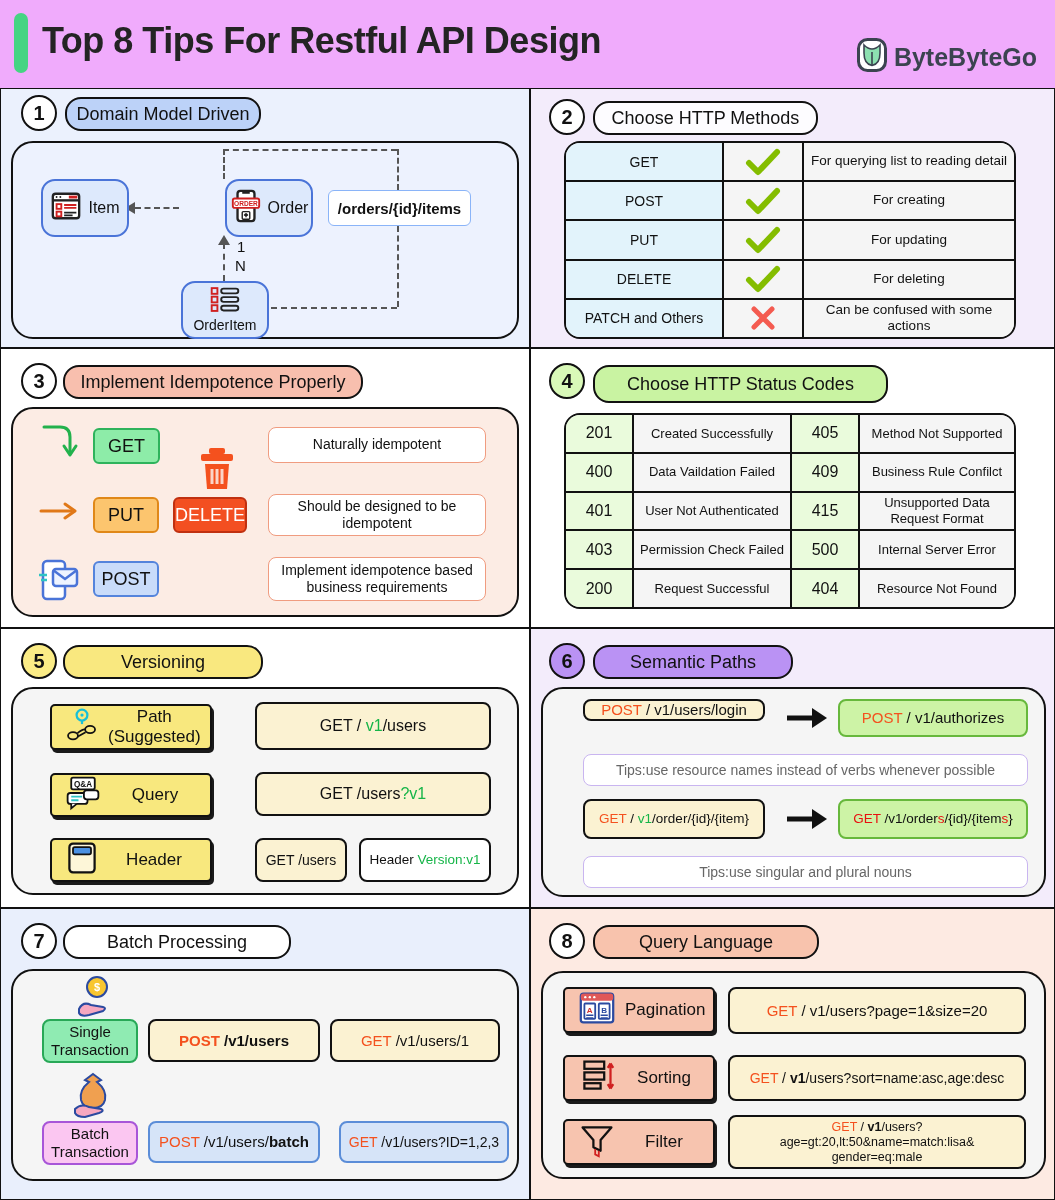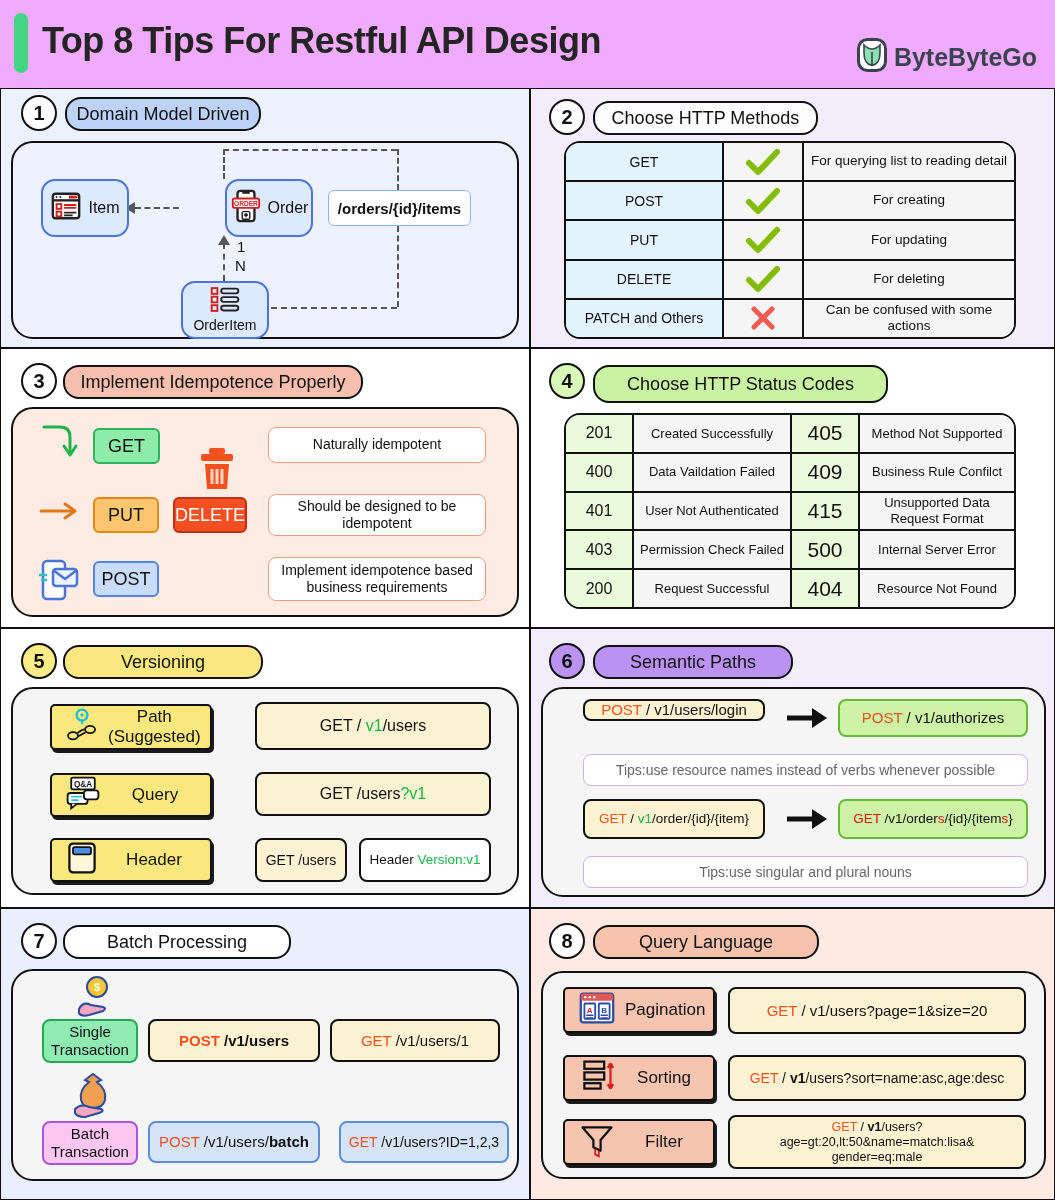--- a/index.html
+++ b/index.html
@@ -41,21 +41,21 @@
   .tbl{position:absolute;border:2px solid #111;border-radius:16px;overflow:hidden;
        display:flex;flex-direction:column;box-sizing:border-box;background:#f5f5f5;}
   .trow{flex:1;display:flex;border-top:2px solid #111;}
   .trow:first-child{border-top:none;}
   .tcell{display:flex;align-items:center;justify-content:center;text-align:center;box-sizing:border-box;}
   .t2m{width:158px;background:#e2f3fb;border-right:2px solid #111;font-size:14px;}
   .t2c{width:80px;background:#f5f5f5;border-right:2px solid #111;}
   .t2d{flex:1;background:#f5f5f5;font-size:13.5px;line-height:1.25;padding:0 6px;}
   .t4c1{width:68px;background:#eafbdc;border-right:2px solid #111;font-size:16px;}
   .t4d1{width:158px;background:#f5f5f5;border-right:2px solid #111;font-size:13px;line-height:1.2;padding:0 4px;}
-  .t4c2{width:68px;background:#eafbdc;border-right:2px solid #111;font-size:21px;}
+  .t4c2{width:68px;background:#eafbdc;border-right:2px solid #111;font-size:16px;}
   .t4d2{flex:1;background:#f5f5f5;font-size:13px;line-height:1.2;padding:0 4px;}
   
   .mbtn{position:absolute;display:flex;align-items:center;justify-content:center;
         font-size:18px;border-radius:6px;box-sizing:border-box;}
   .note{position:absolute;background:#fff;border:1.5px solid #f09c80;border-radius:8px;
         display:flex;align-items:center;justify-content:center;text-align:center;
         font-size:14px;line-height:1.25;box-sizing:border-box;padding:2px 8px;}
   
   .ybox{position:absolute;background:#f8e87e;border:2px solid #111;border-radius:5px;
         box-shadow:2px 3px 0 #1a1a1a;display:flex;align-items:center;box-sizing:border-box;padding-left:12px;gap:8px;}

